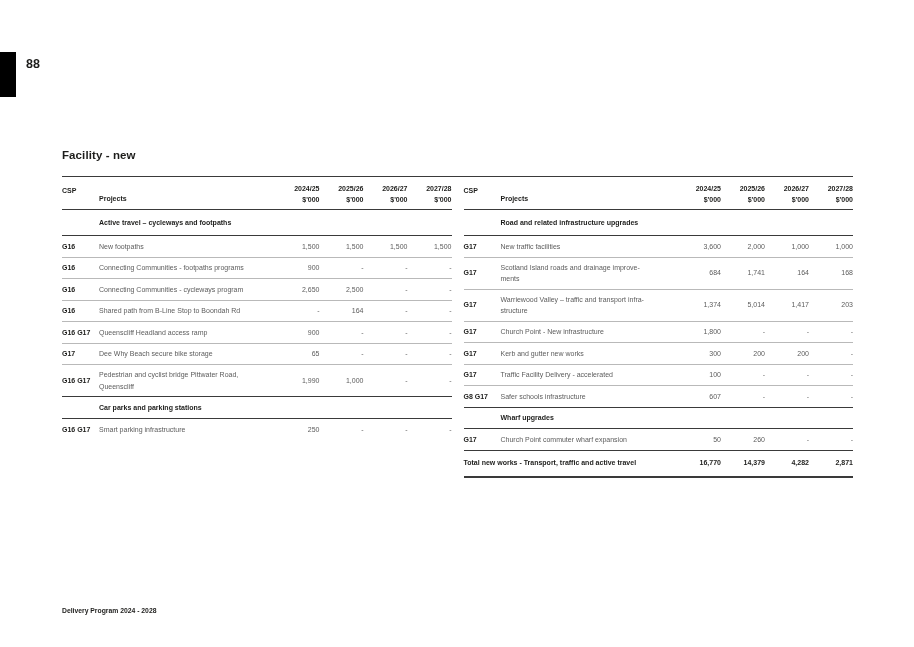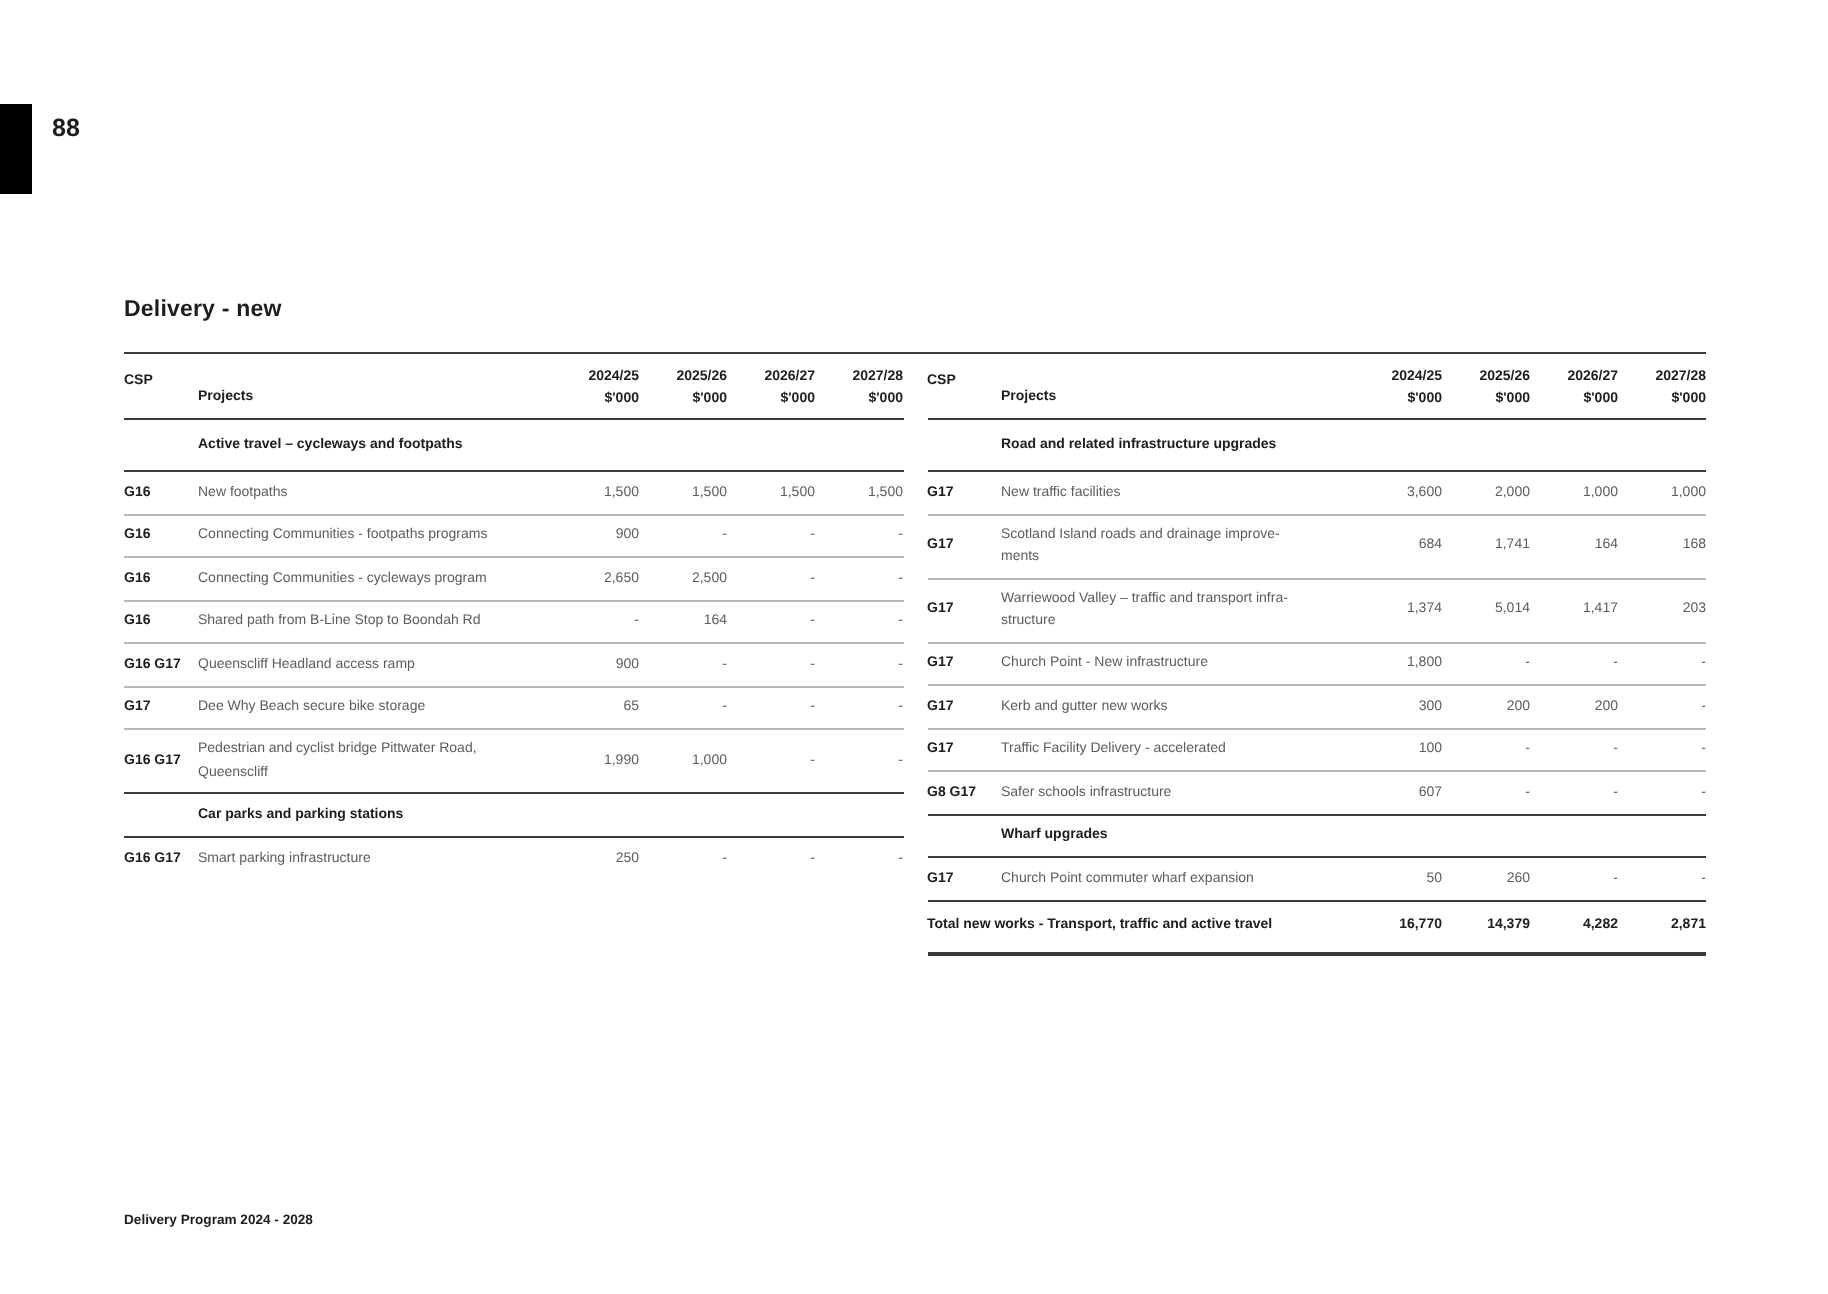--- a/index.html
+++ b/index.html
@@ -61,21 +61,21 @@
     position:absolute;left:62px;top:607px;
     font-size:6.8px;font-weight:bold;color:var(--ink);
   }
 </style>
 </head>
 <body>
 
 <div class="page">
   <div class="page-tab"></div>
   <div class="page-number">88</div>
-  <div class="title">Delivery - new</div>
+  <div class="title">Facility - new</div>
   <div class="tables">
     <div class="budget-table">
         <div class="row header-row">
           <div class="cell csp">CSP</div>
           <div class="cell project">Projects</div>
           <div class="cell num">
             <div class="num-head">
               <span>2024/25</span>
               <span>$'000</span>
             </div>

